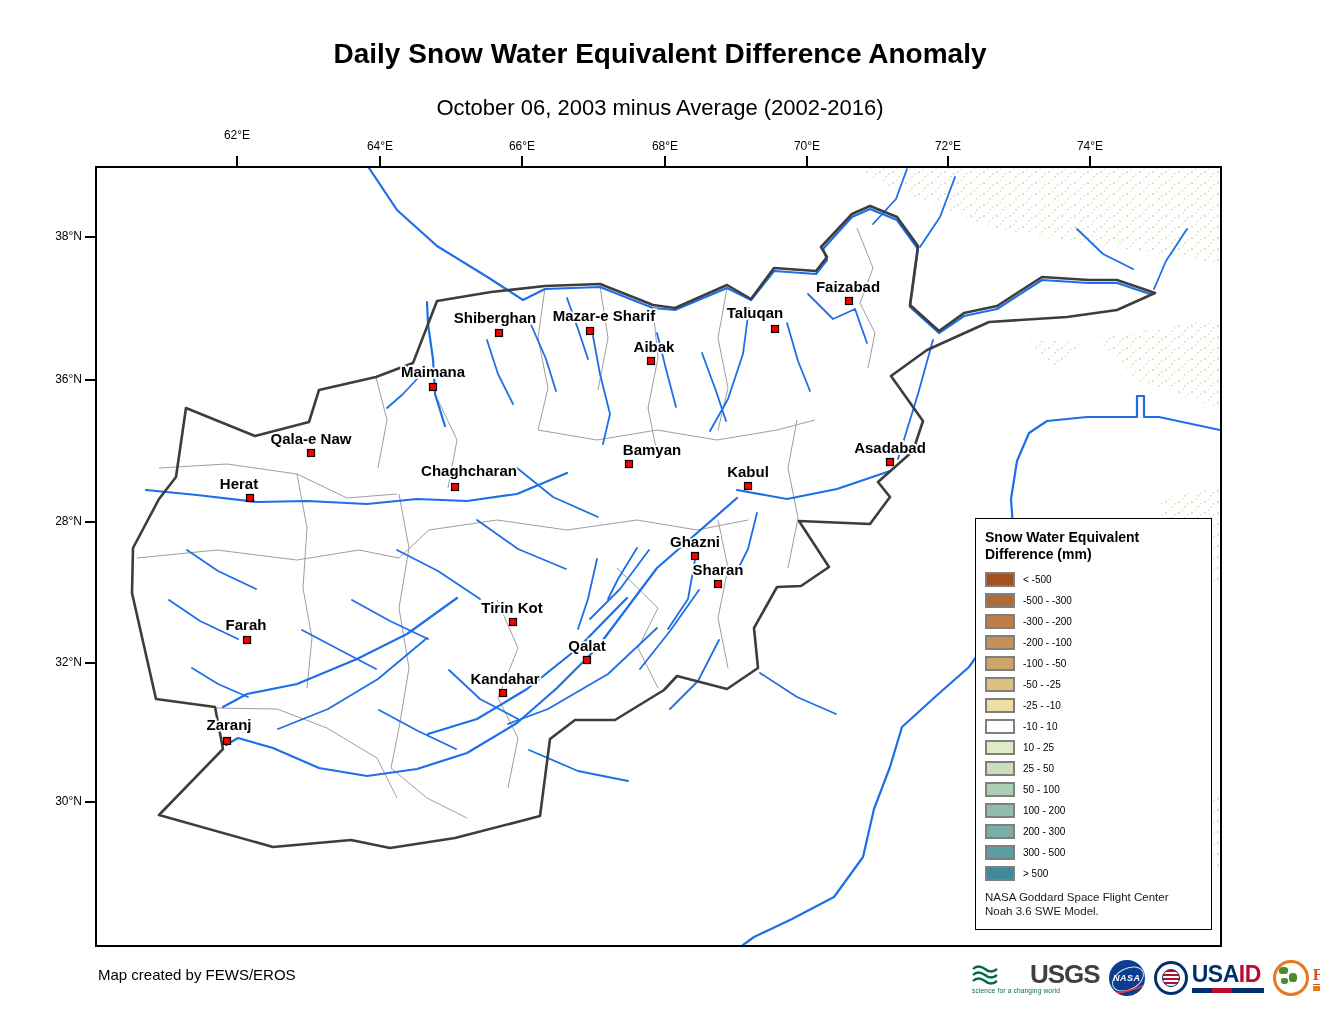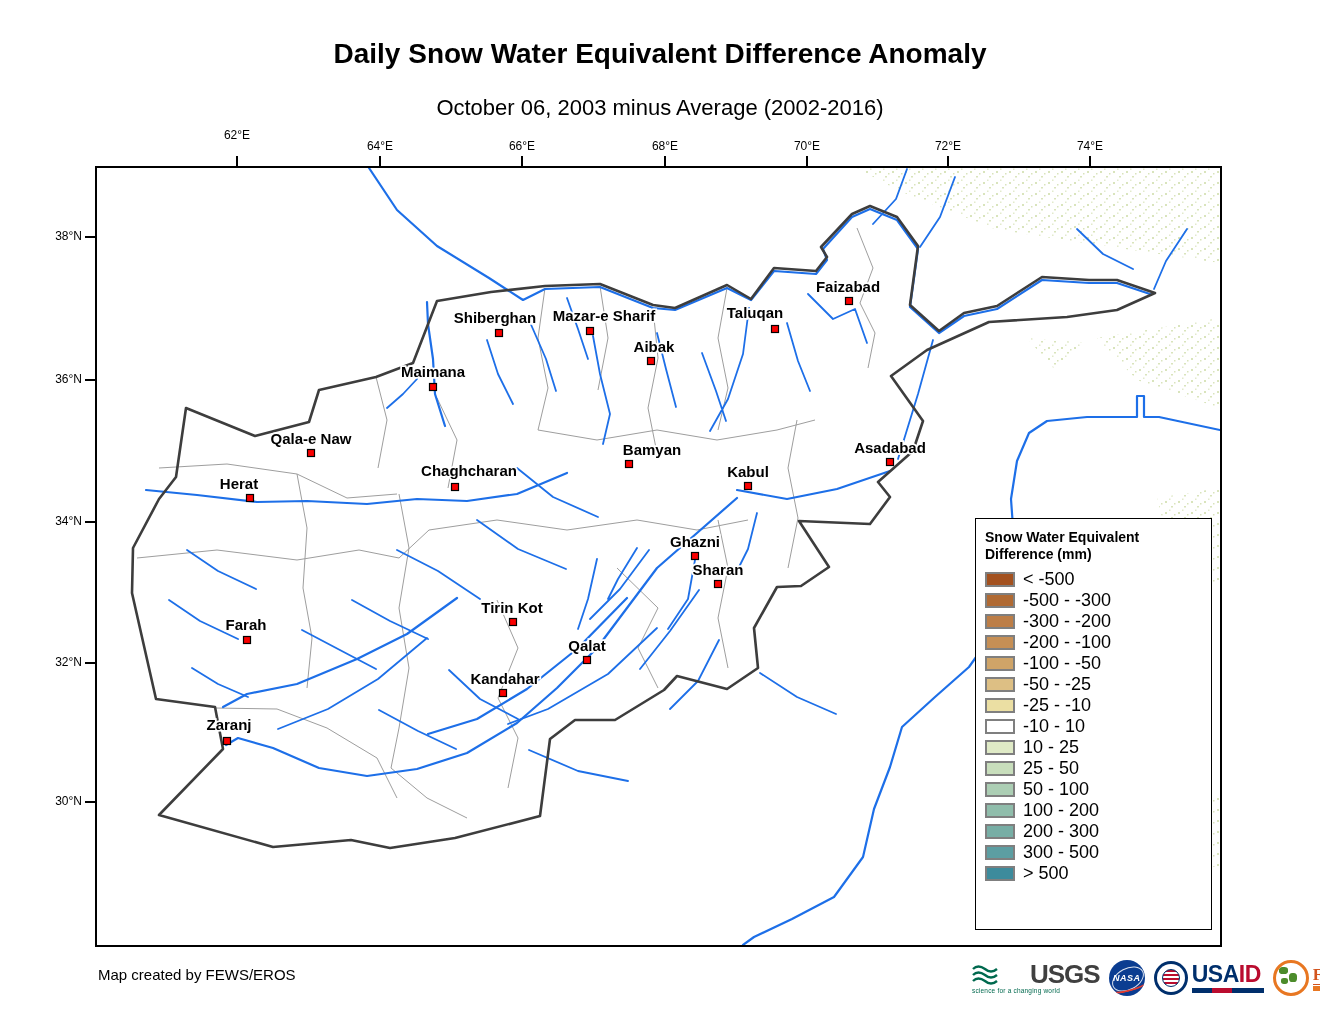--- a/index.html
+++ b/index.html
@@ -15,21 +15,21 @@
   .tick{position:absolute;background:#000;}
   .city-label{font-size:15px;font-weight:bold;fill:#000;stroke:#fff;stroke-width:3.5px;
               paint-order:stroke;font-family:"Liberation Sans",sans-serif;}
   
   .legend{position:absolute;left:975px;top:518px;width:237px;height:412px;background:#fff;
           border:1px solid #000;box-sizing:border-box;padding:10px 0 16px 9px;}
   .legend-title{font-size:14px;font-weight:bold;line-height:17px;}
   .legend-rows{margin-top:6px;}
   .leg-row{display:flex;align-items:center;height:21px;}
   .swatch{width:30px;height:15px;border:2px solid #7F7F7F;box-sizing:border-box;flex:0 0 auto;}
-  .leg-label{font-size:18px;margin-left:8px;white-space:nowrap;}
+  .leg-label{font-size:10px;margin-left:8px;white-space:nowrap;}
   .legend-note{margin-top:6px;font-size:11.5px;line-height:14px;color:#1a1a1a;}
   .credit{position:absolute;left:98px;top:966px;font-size:15px;}
   
   .logos{position:absolute;left:972px;top:954px;height:48px;display:flex;align-items:center;gap:9px;}
   .usgs{display:flex;flex-direction:column;line-height:1;}
   .usgs-top{display:flex;align-items:center;}
   .usgs-text{font-size:26px;font-weight:bold;color:#404040;letter-spacing:-1px;margin-left:32px;}
   .usgs-tag{font-size:6.5px;color:#00694E;margin-top:1px;letter-spacing:0.2px;}
   .nasa{position:relative;width:36px;height:36px;border-radius:50%;background:#0B3D91;
         display:flex;align-items:center;justify-content:center;overflow:hidden;flex:0 0 auto;}
@@ -80,21 +80,21 @@
       <div class="axis-label" style="left: 782px; top: 139px; width: 50px; text-align: center;">70°E</div>
       <div class="tick" style="left: 947px; top: 156px; width: 2px; height: 10px;"></div>
       <div class="axis-label" style="left: 923px; top: 139px; width: 50px; text-align: center;">72°E</div>
       <div class="tick" style="left: 1089px; top: 156px; width: 2px; height: 10px;"></div>
       <div class="axis-label" style="left: 1065px; top: 139px; width: 50px; text-align: center;">74°E</div>
       <div class="tick" style="left: 85px; top: 236px; width: 10px; height: 2px;"></div>
       <div class="axis-label" style="left: 38px; top: 229px; width: 44px; text-align: right;">38°N</div>
       <div class="tick" style="left: 85px; top: 379px; width: 10px; height: 2px;"></div>
       <div class="axis-label" style="left: 38px; top: 372px; width: 44px; text-align: right;">36°N</div>
       <div class="tick" style="left: 85px; top: 521px; width: 10px; height: 2px;"></div>
-      <div class="axis-label" style="left: 38px; top: 514px; width: 44px; text-align: right;">34°N</div>
+      <div class="axis-label" style="left: 38px; top: 514px; width: 44px; text-align: right;">28°N</div>
       <div class="tick" style="left: 85px; top: 662px; width: 10px; height: 2px;"></div>
       <div class="axis-label" style="left: 38px; top: 655px; width: 44px; text-align: right;">32°N</div>
       <div class="tick" style="left: 85px; top: 801px; width: 10px; height: 2px;"></div>
       <div class="axis-label" style="left: 38px; top: 794px; width: 44px; text-align: right;">30°N</div>
     </div>
 
   <div class="map-frame">
     <svg id="map-svg" width="1123" height="777" viewBox="0 0 1123 777">
       <defs>
         <pattern id="speck" width="13" height="11" patternUnits="userSpaceOnUse">
@@ -326,20 +326,24 @@
         </div>
         <div class="leg-row">
           <span class="swatch" style="background: rgb(92, 158, 162);"></span>
           <span class="leg-label">300 - 500</span>
         </div>
         <div class="leg-row">
           <span class="swatch" style="background: rgb(61, 139, 156);"></span>
           <span class="leg-label">&gt; 500</span>
         </div>
       </div>
+    <div class="legend-note">
+      <div class="nw">NASA Goddard Space Flight Center</div>
+      <div class="nw">Noah 3.6 SWE Model.</div>
+    </div>
   </div>
 
   <div class="credit">Map created by FEWS/EROS</div>
 
   <div class="logos">
     <div class="usgs">
       <div class="usgs-top">
         <svg width="26" height="22" viewBox="0 0 26 22">
           <path d="M1,6 q5,-5 12,0 q6,5 12,0" fill="none" stroke="#00694E" stroke-width="2.4"></path>
           <path d="M1,12 q5,-5 12,0 q6,5 12,0" fill="none" stroke="#00694E" stroke-width="2.4"></path>

